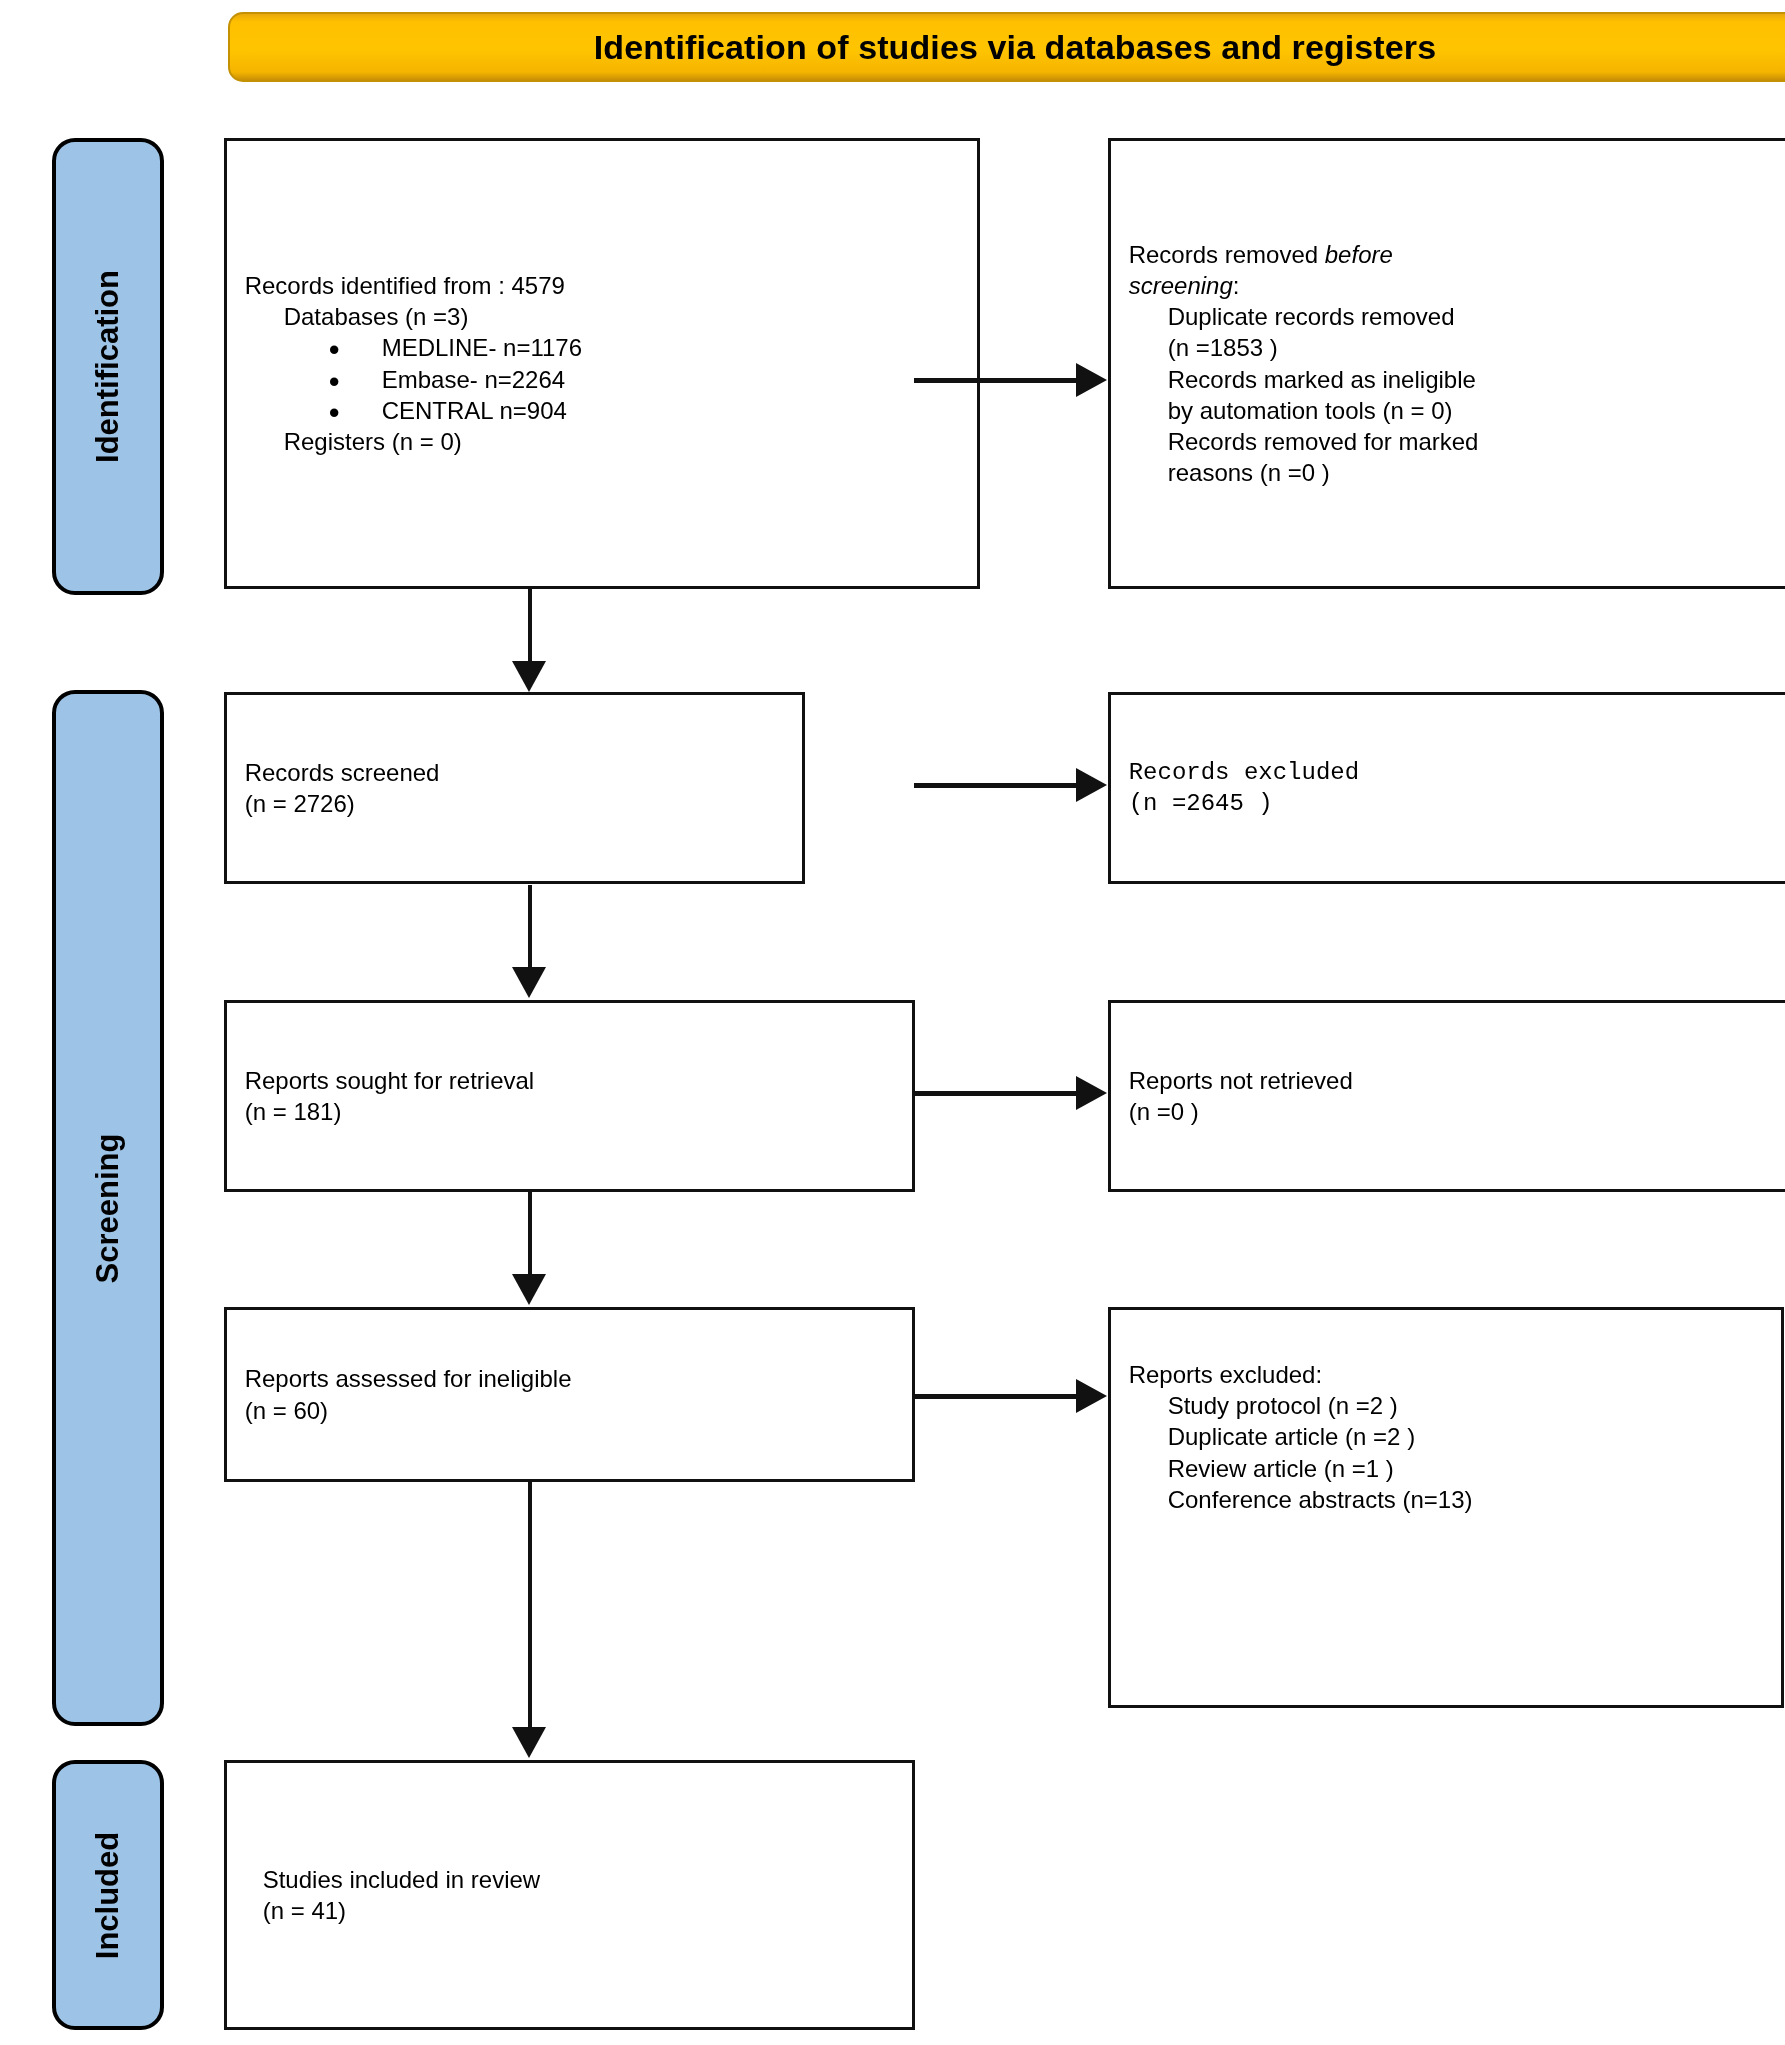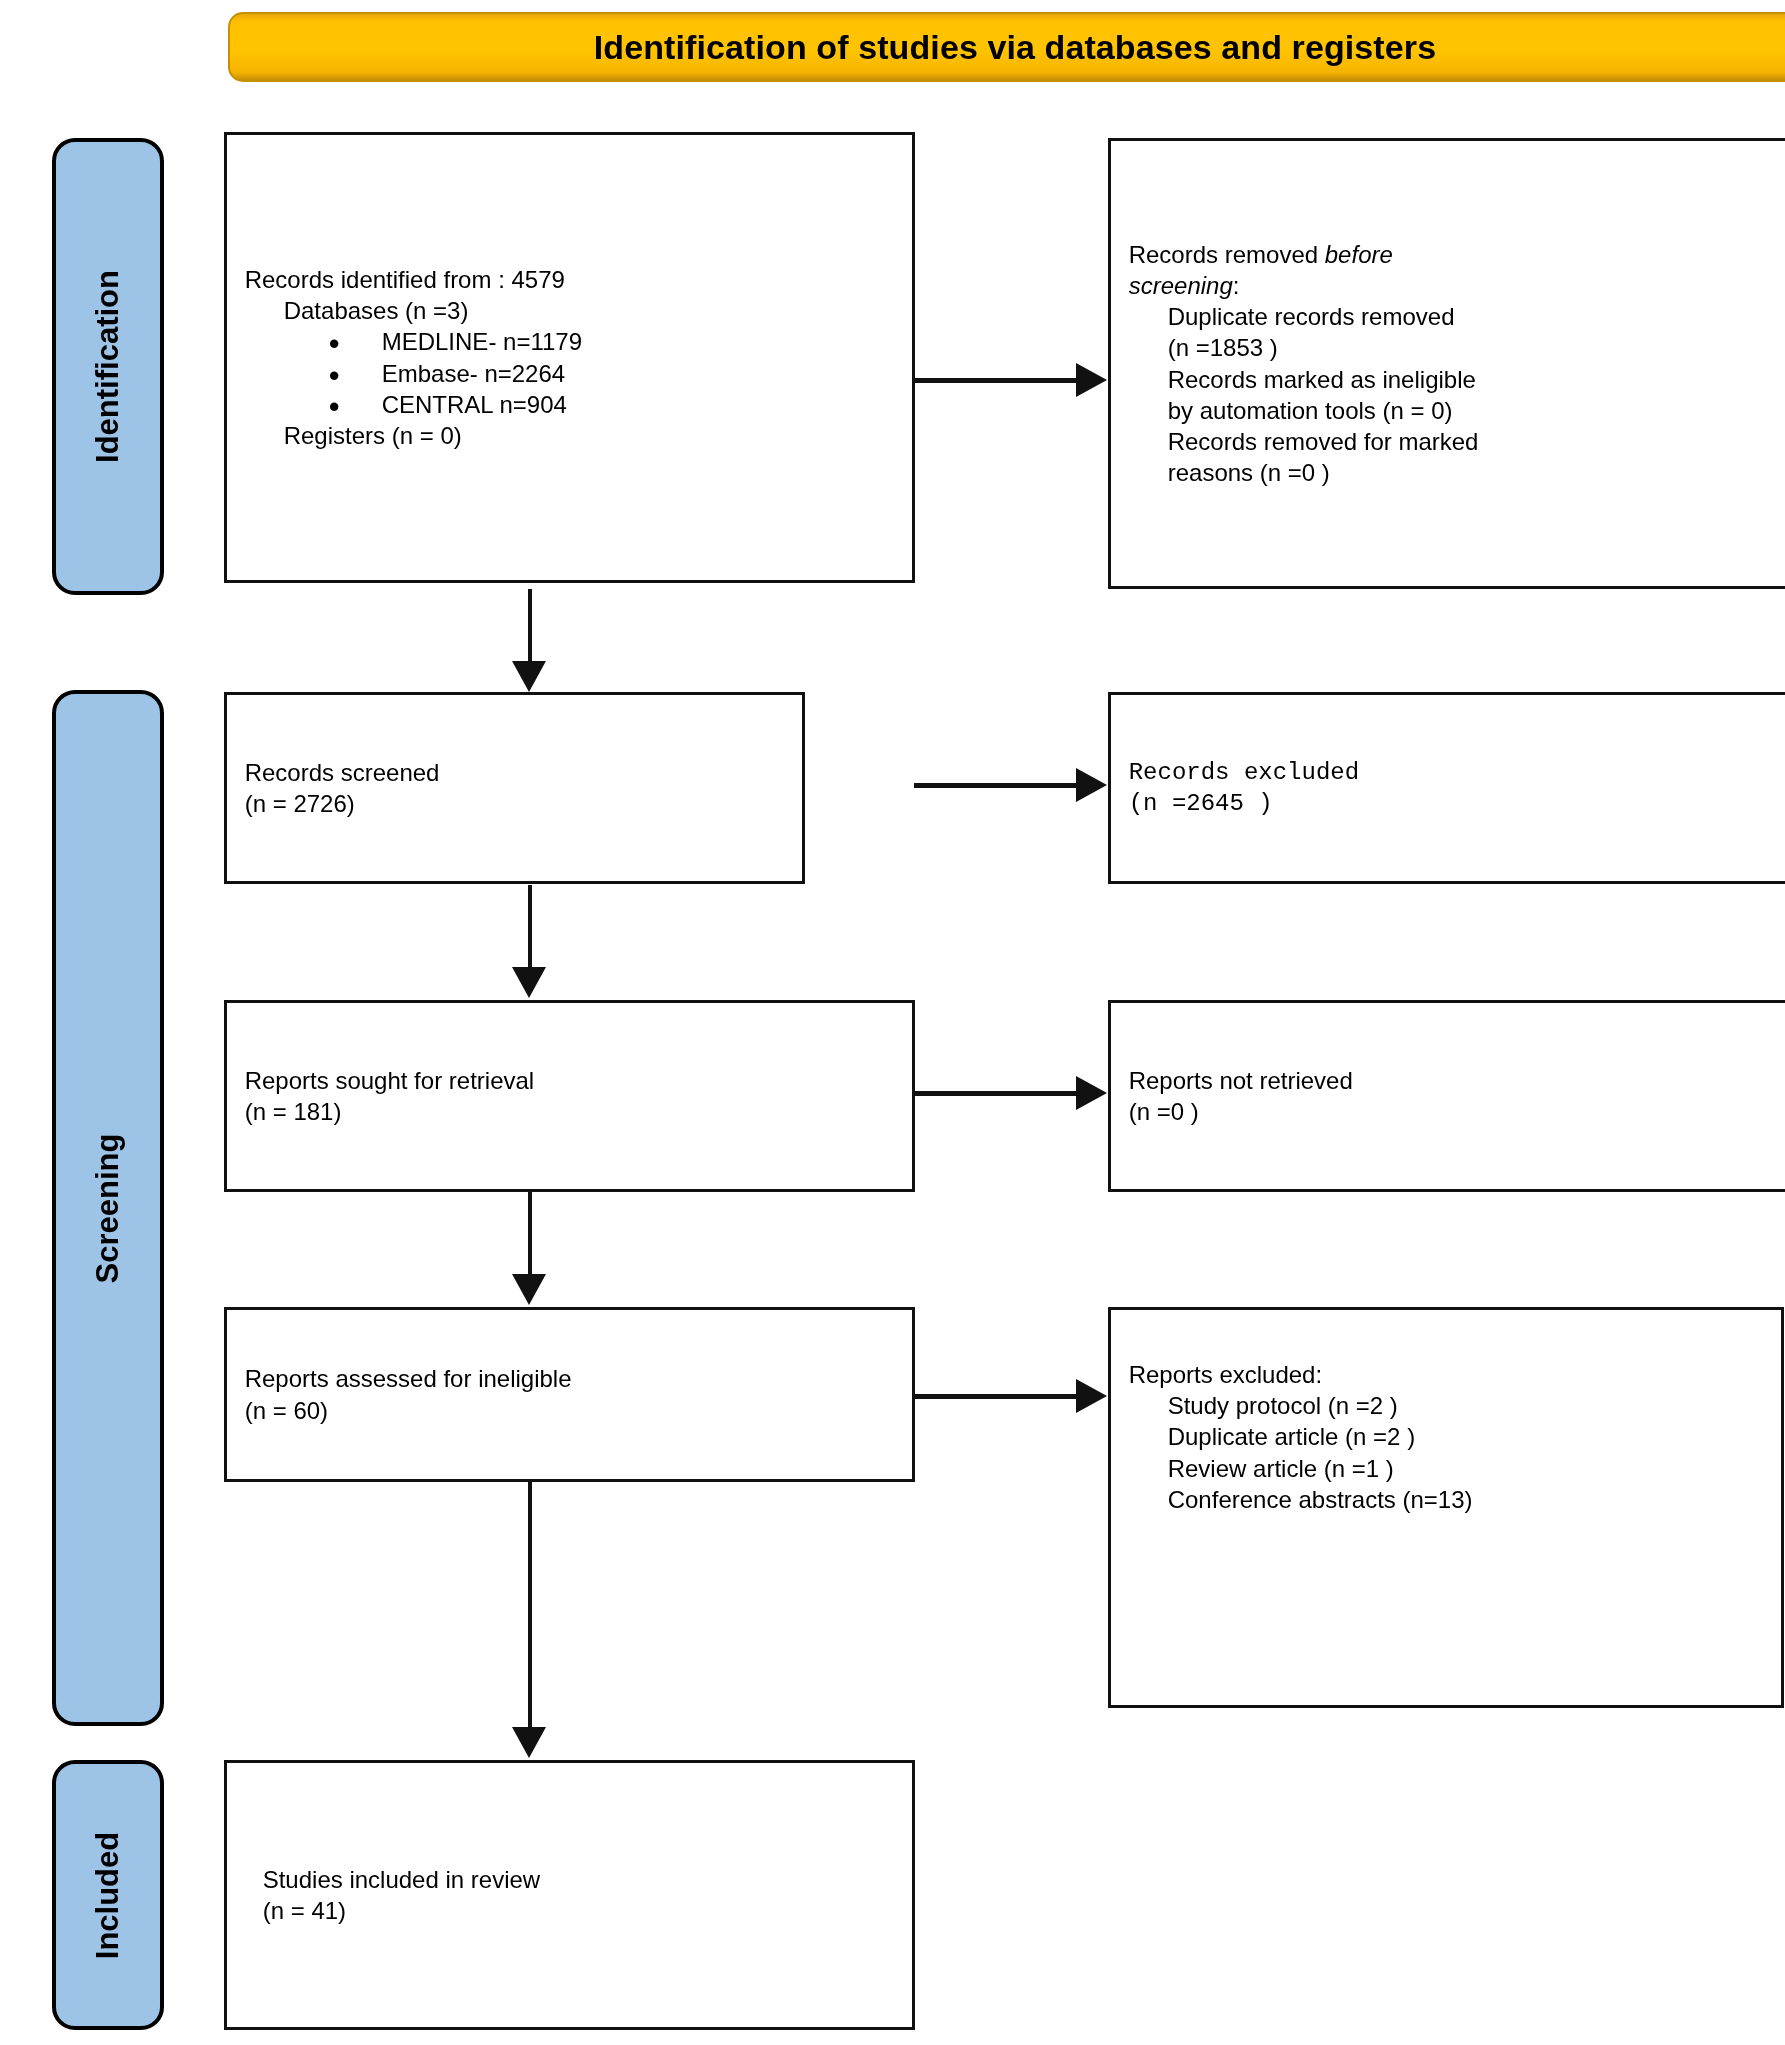--- a/index.html
+++ b/index.html
@@ -155,26 +155,26 @@
   </div>
 
   <div class="stage-pill" style="left:9.5px; top:690px; width:112px; height:1036px;">
     <span class="stage-label">Screening</span>
   </div>
 
   <div class="stage-pill" style="left:9.5px; top:1760px; width:112px; height:270px;">
     <span class="stage-label">Included</span>
   </div>
 
-  <div class="flow-box" style="left:182px; top:132px; width:691px; height:451px;">
+  <div class="flow-box" style="left:182px; top:138px; width:756px; height:451px;">
     <div class="box-text">
       <span class="ln">Records identified from : 4579</span>
       <span class="ln indent-1">Databases (n =3)</span>
       <ul class="bullet-list">
-        <li>MEDLINE- n=1179</li>
+        <li>MEDLINE- n=1176</li>
         <li>Embase- n=2264</li>
         <li>CENTRAL n=904</li>
       </ul>
       <span class="ln indent-1">Registers (n = 0)</span>
     </div>
   </div>
 
   <div class="flow-box" style="left:1066px; top:138px; width:701px; height:451px;">
     <div class="box-text">
       <span class="ln"><span>Records removed </span><i>before</i></span>

